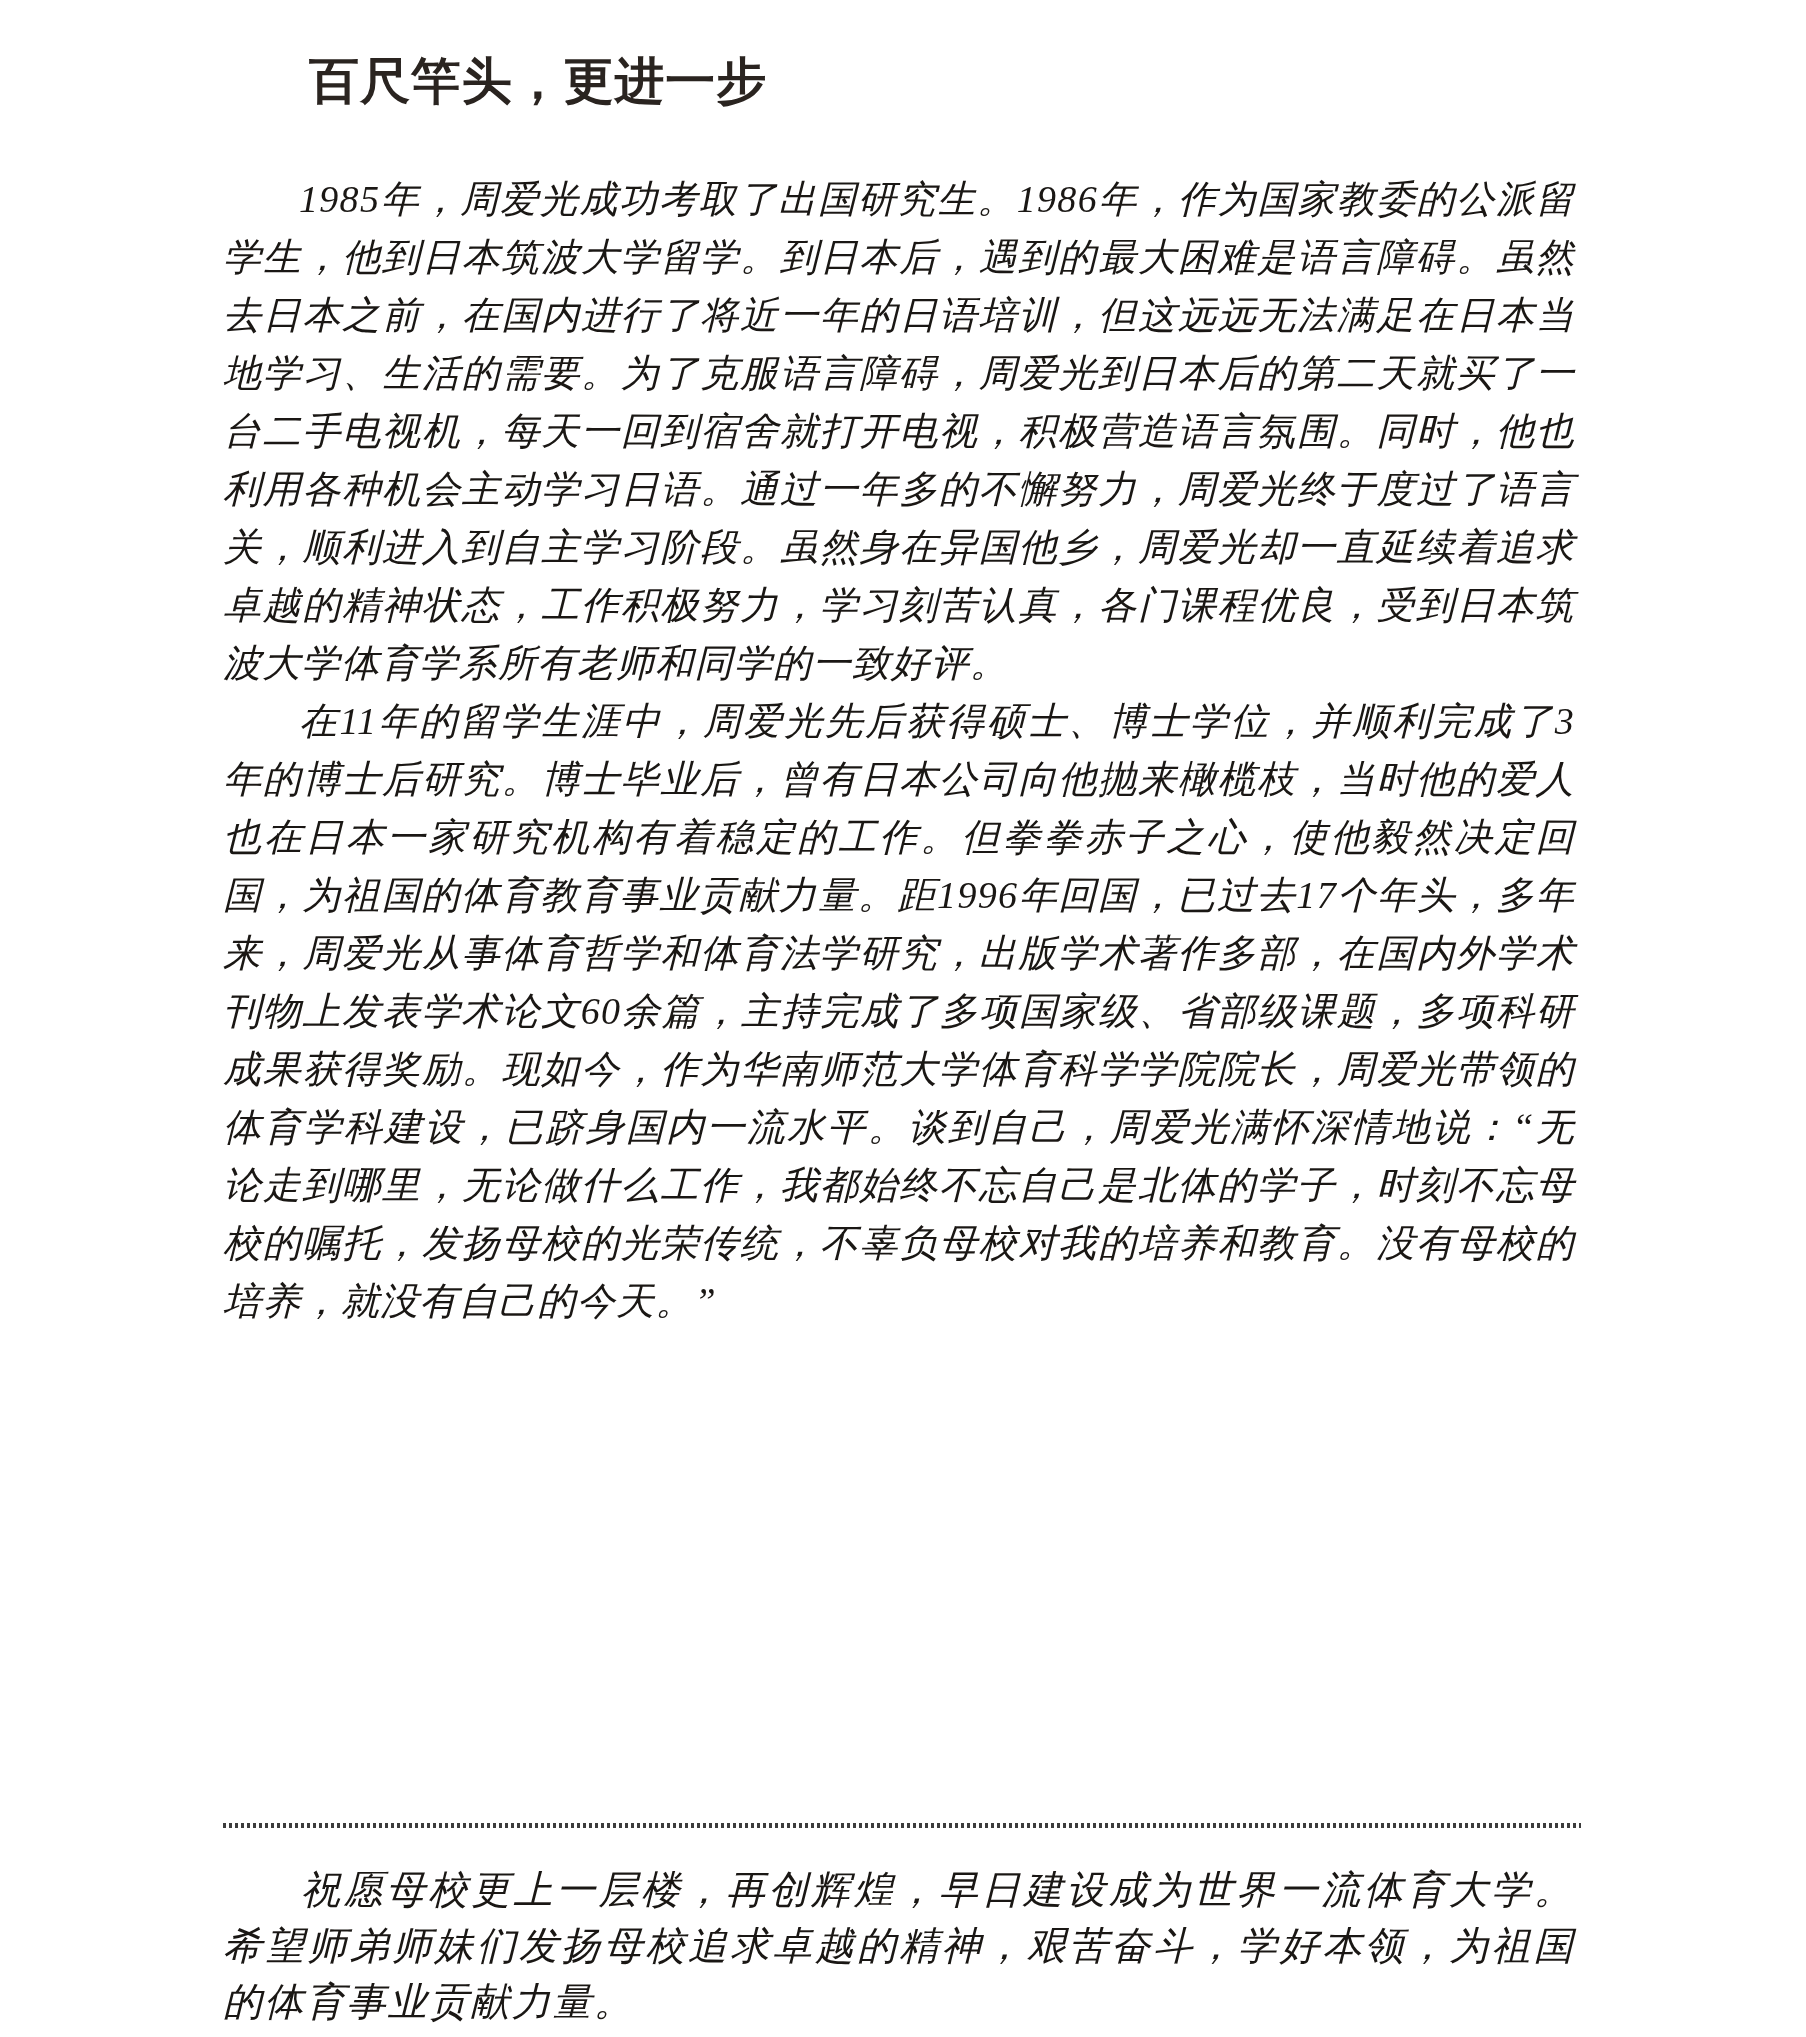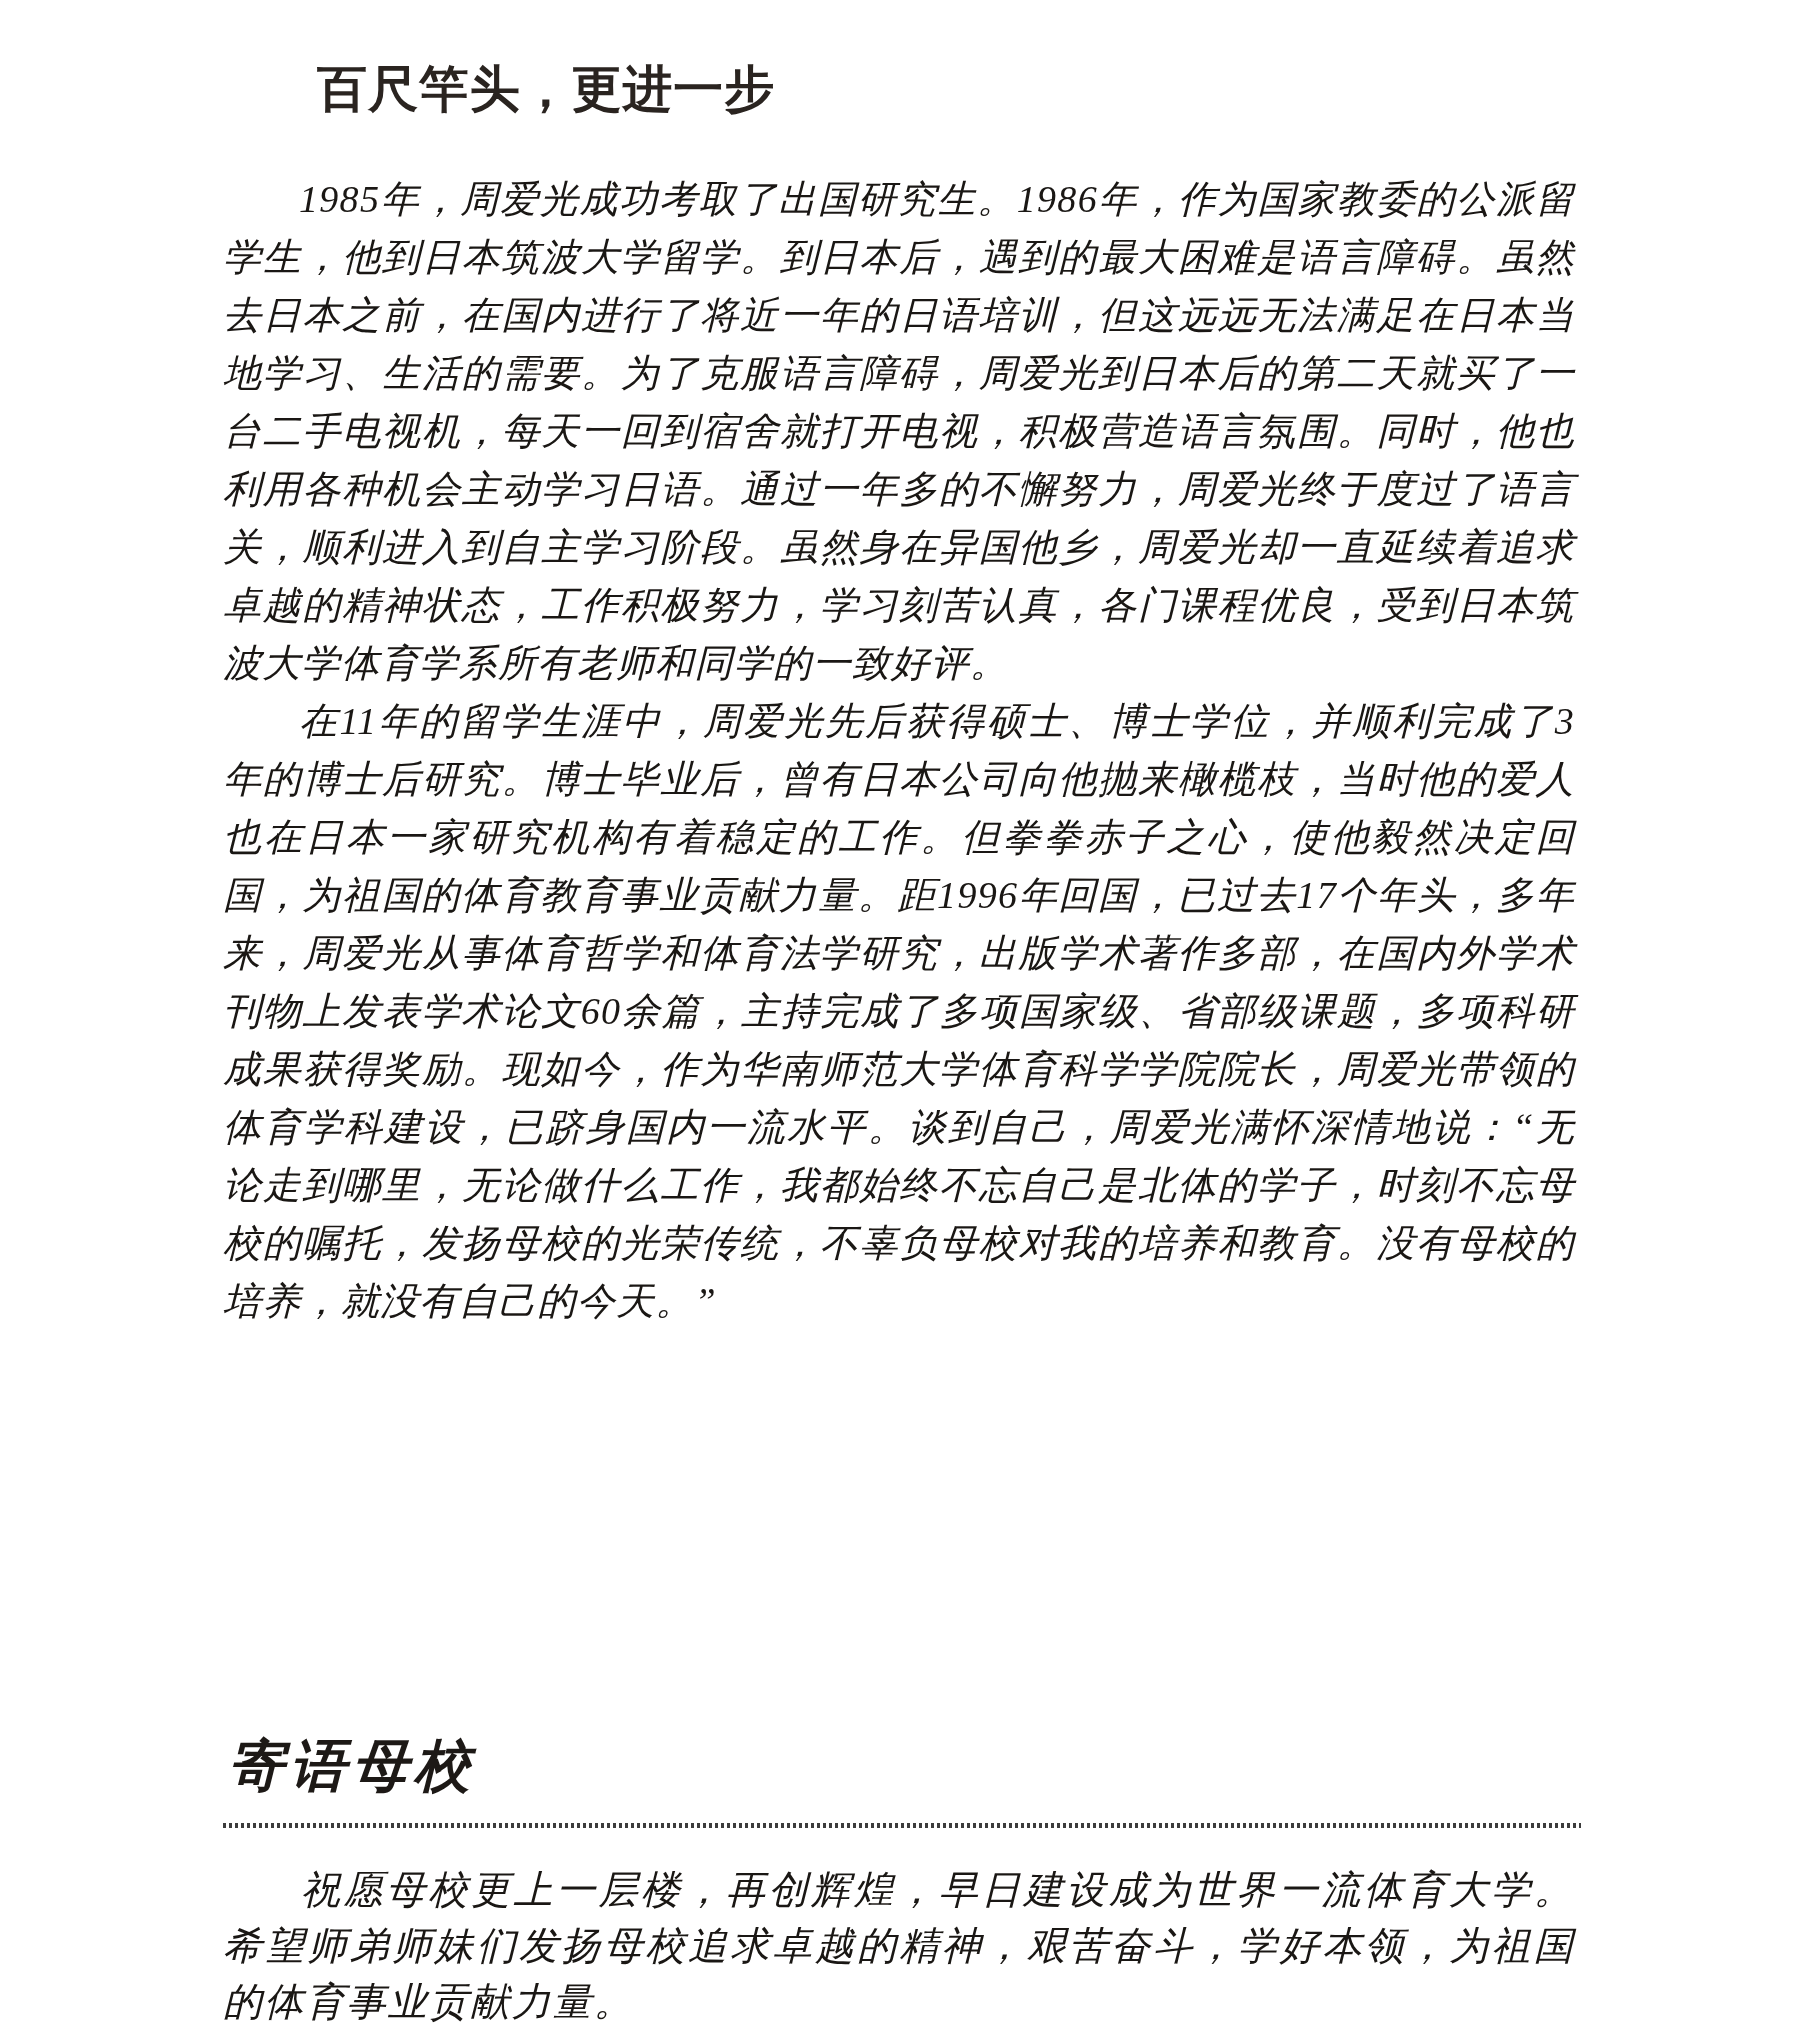--- a/index.html
+++ b/index.html
@@ -12,21 +12,21 @@
     width: 1807px;
     height: 2038px;
     background: #ffffff;
     overflow: hidden;
     font-family: "Liberation Serif", "DejaVu Serif", serif;
   }
   .title {
     position: absolute;
     left: 309px;
     top: 50px;
-    margin: 8px;
+    margin: 0;
     font-family: "Liberation Sans", "DejaVu Sans", sans-serif;
     font-weight: 700;
     font-size: 50px;
     line-height: 63px;
     letter-spacing: 0.9px;
     color: #2a2420;
   }
   .body-text {
     position: absolute;
     left: 223px;
@@ -86,20 +86,19 @@
 
 <div class="page">
 
   <h1 class="title">百尺竿头，更进一步</h1>
 
   <div class="body-text">
     <p>1985年，周爱光成功考取了出国研究生。1986年，作为国家教委的公派留学生，他到日本筑波大学留学。到日本后，遇到的最大困难是语言障碍。虽然去日本之前，在国内进行了将近一年的日语培训，但这远远无法满足在日本当地学习、生活的需要。为了克服语言障碍，周爱光到日本后的第二天就买了一台二手电视机，每天一回到宿舍就打开电视，积极营造语言氛围。同时，他也利用各种机会主动学习日语。通过一年多的不懈努力，周爱光终于度过了语言关，顺利进入到自主学习阶段。虽然身在异国他乡，周爱光却一直延续着追求卓越的精神状态，工作积极努力，学习刻苦认真，各门课程优良，受到日本筑波大学体育学系所有老师和同学的一致好评。</p>
     <p>在11年的留学生涯中，周爱光先后获得硕士、博士学位，并顺利完成了3年的博士后研究。博士毕业后，曾有日本公司向他抛来橄榄枝，当时他的爱人也在日本一家研究机构有着稳定的工作。但拳拳赤子之心，使他毅然决定回国，为祖国的体育教育事业贡献力量。距1996年回国，已过去17个年头，多年来，周爱光从事体育哲学和体育法学研究，出版学术著作多部，在国内外学术刊物上发表学术论文60余篇，主持完成了多项国家级、省部级课题，多项科研成果获得奖励。现如今，作为华南师范大学体育科学学院院长，周爱光带领的体育学科建设，已跻身国内一流水平。谈到自己，周爱光满怀深情地说：“无论走到哪里，无论做什么工作，我都始终不忘自己是北体的学子，时刻不忘母校的嘱托，发扬母校的光荣传统，不辜负母校对我的培养和教育。没有母校的培养，就没有自己的今天。”</p>
   </div>
 
-  <h2 class="section-heading">寄语母校</h2>
 
   <div class="dotted-rule"></div>
 
   <p class="dedication">祝愿母校更上一层楼，再创辉煌，早日建设成为世界一流体育大学。希望师弟师妹们发扬母校追求卓越的精神，艰苦奋斗，学好本领，为祖国的体育事业贡献力量。</p>
 
 </div>
 
 
 </body></html>

